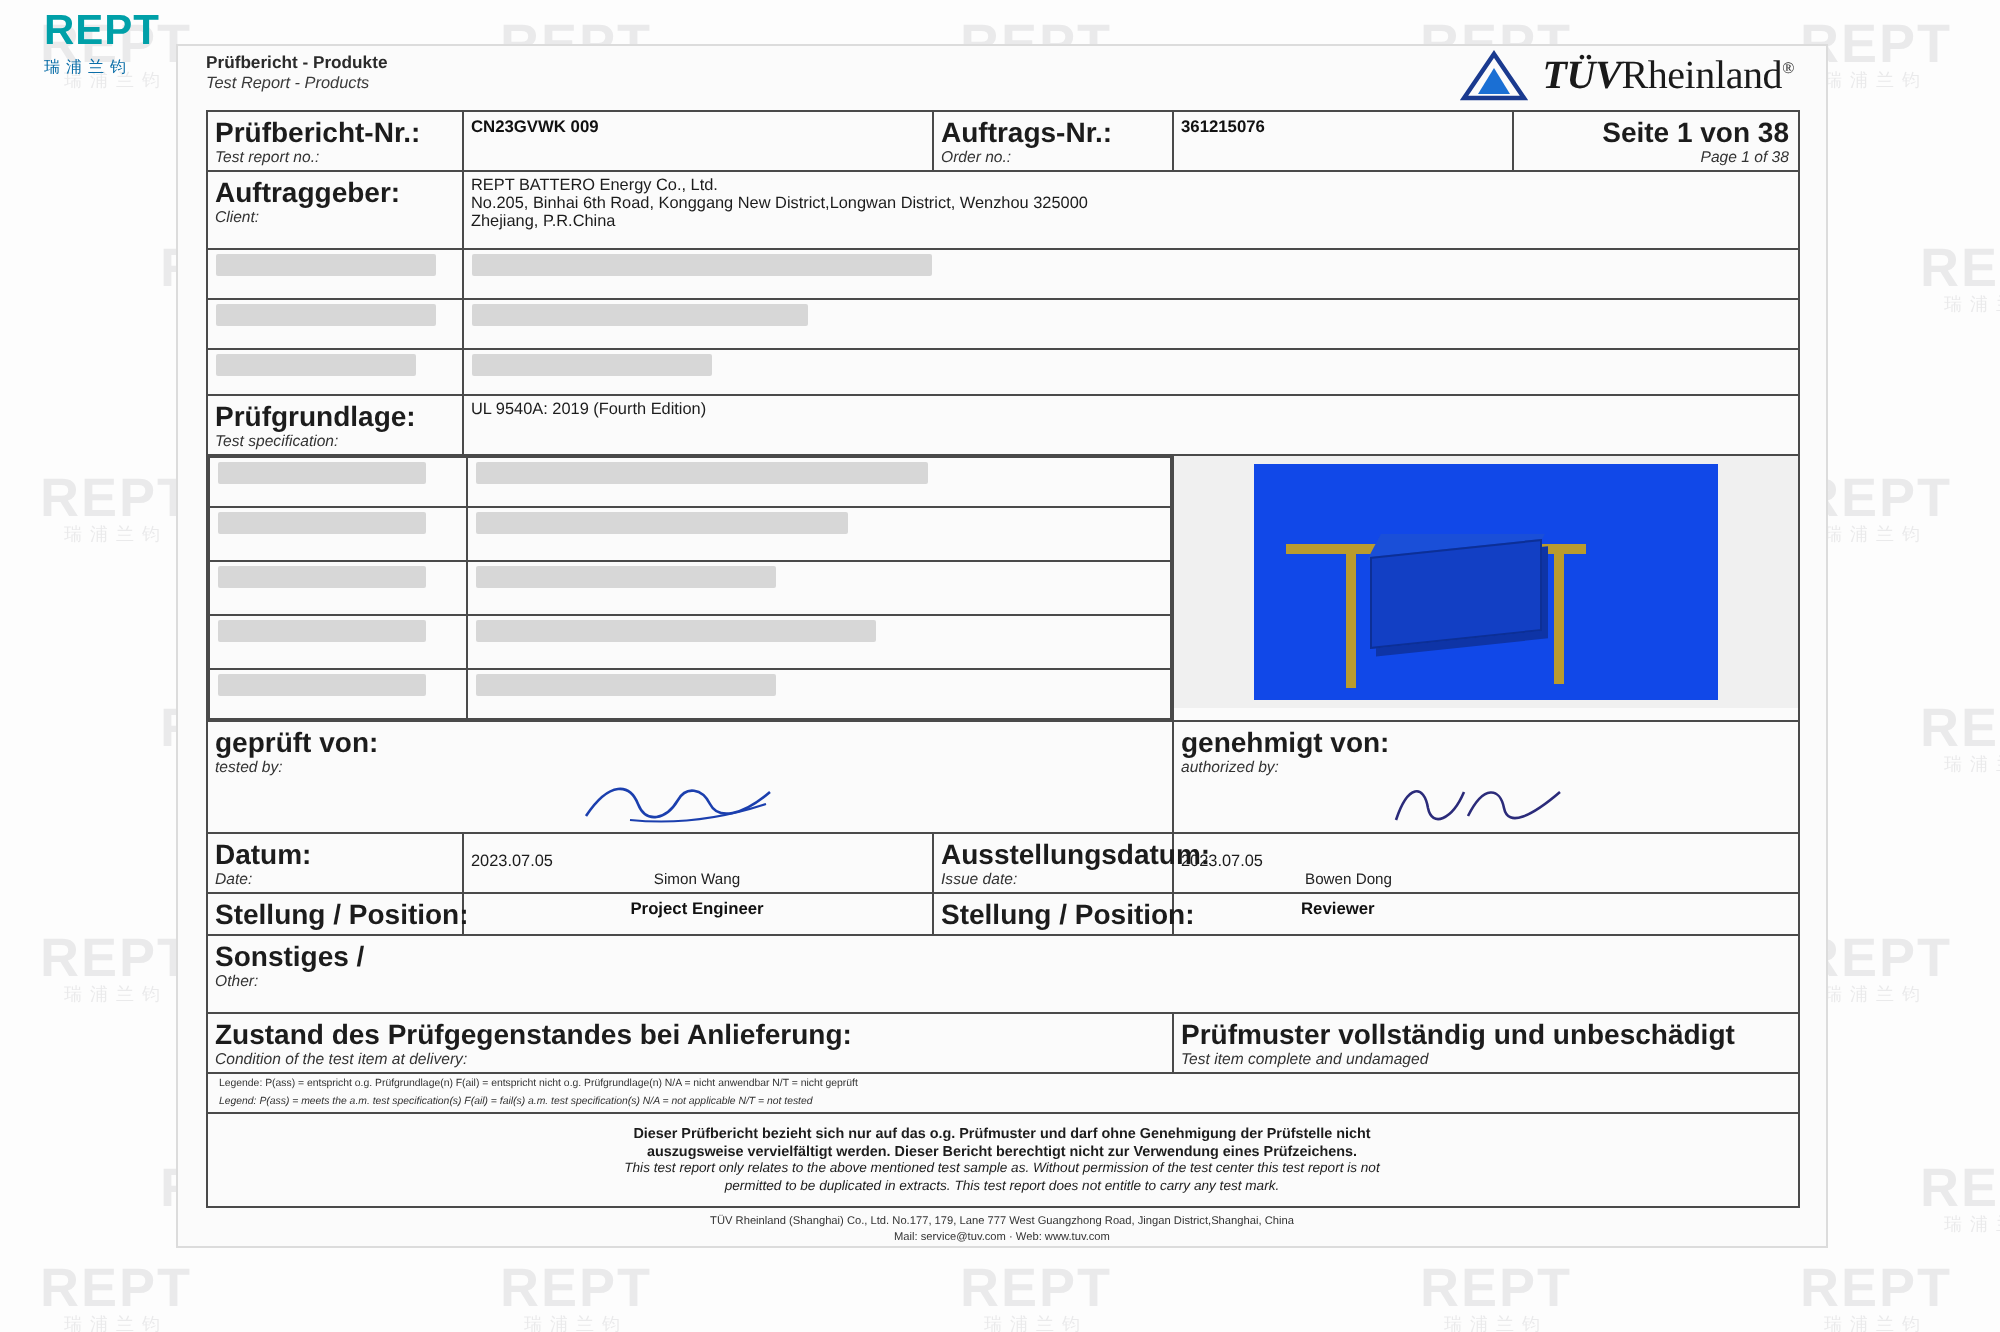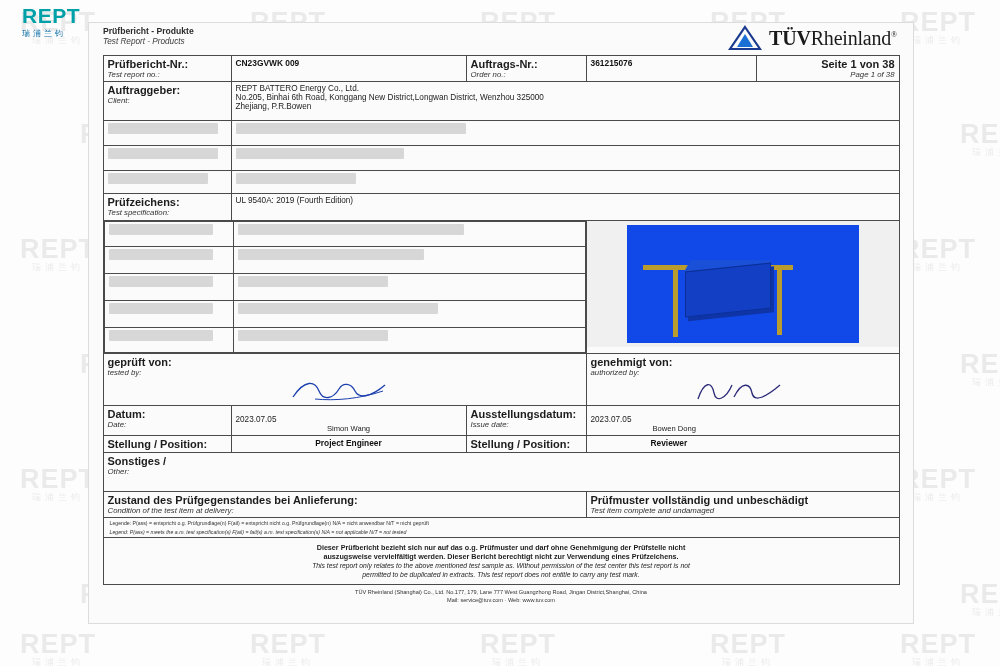--- a/index.html
+++ b/index.html
@@ -107,38 +107,38 @@
     align-items: center;
     gap: 7px;
   }
   .tuv-mark svg { display: block; }
   .tuv-text {
     font-size: 20px;
     color: #1a1a1a;
     letter-spacing: -0.2px;
     font-family: "Liberation Serif", serif;
   }
-  .tuv-text b { font-weight: bold; }
+  .tuv-text b { font-weight: bold; font-style: italic; }
   .tuv-text sup { font-size: 8px; vertical-align: super; }
 
   
   table.doc {
     border-collapse: collapse;
     width: 796px;
     margin: 2px auto 0 auto;
     table-layout: fixed;
   }
   table.doc td {
     border: 1px solid #4a4a4a;
     vertical-align: top;
     padding: 2px 4px;
     font-size: 8px;
     color: #1c1c1c;
   }
-  .lbl-de { font-weight: bold; font-size: 11px; white-space: nowrap; }
+  .lbl-de { font-weight: bold; font-size: 14px; white-space: nowrap; }
   .lbl-en { font-style: italic; font-size: 7.8px; color: #333; white-space: nowrap; }
   .val { font-weight: bold; font-size: 8.4px; color: #111; }
   .val-n { font-size: 8.2px; color: #1c1c1c; }
   .right { text-align: right; }
   .center { text-align: center; }
   .bar {
     background: #d7d7d7;
     height: 11px;
     border-radius: 1px;
   }
@@ -301,21 +301,21 @@
 
 
       <tr>
         <td style="height:34px">
           <div class="lbl-de">Auftraggeber:</div>
           <div class="lbl-en">Client:</div>
         </td>
         <td colspan="4">
           <div class="val-n">REPT BATTERO Energy Co., Ltd.</div>
           <div class="val-n">No.205, Binhai 6th Road, Konggang New District,Longwan District, Wenzhou 325000</div>
-          <div class="val-n">Zhejiang, P.R.Bowen</div>
+          <div class="val-n">Zhejiang, P.R.China</div>
         </td>
       </tr>
 
 
       <tr>
         <td style="height:20px">
               <div class="bar" style="width:110px"></div>
             </td>
         <td colspan="4">
               <div class="bar" style="width:230px"></div>
@@ -333,21 +333,21 @@
         <td style="height:18px">
               <div class="bar" style="width:100px"></div>
             </td>
         <td colspan="4">
               <div class="bar" style="width:120px"></div>
             </td>
       </tr>
 
       <tr>
         <td style="height:22px">
-          <div class="lbl-de">Prüfzeichens:</div>
+          <div class="lbl-de">Prüfgrundlage:</div>
           <div class="lbl-en">Test specification:</div>
         </td>
         <td colspan="4">
           <div class="val-n">UL 9540A: 2019 (Fourth Edition)</div>
         </td>
       </tr>
 
       <tr>
         <td colspan="3" style="padding:0">
           <table style="width:100%;border-collapse:collapse">

